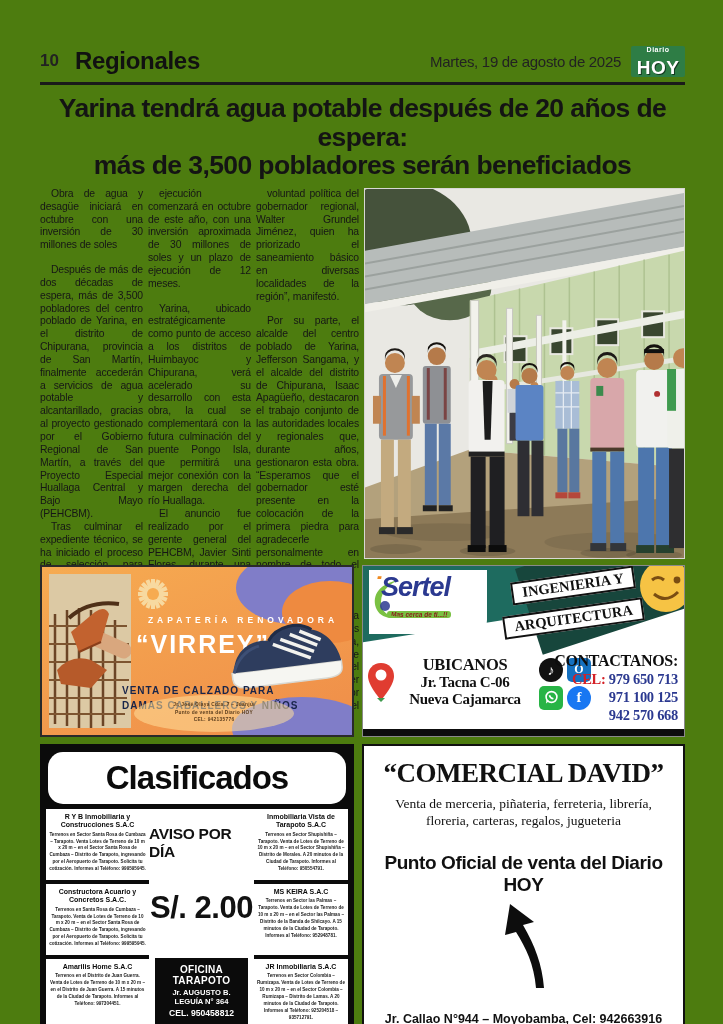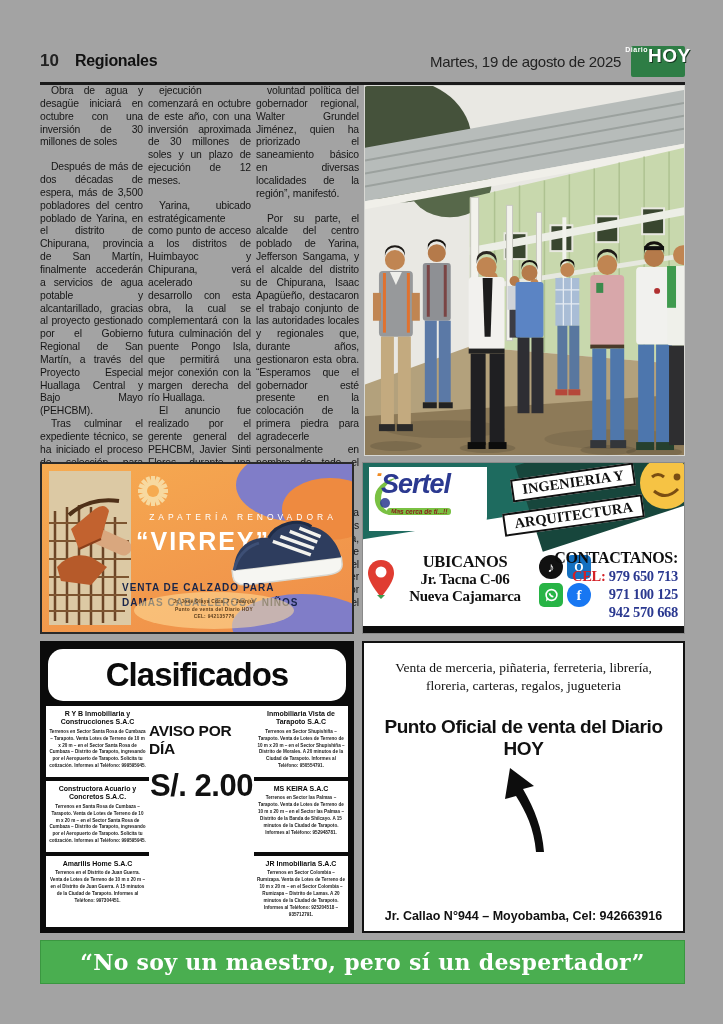--- a/index.html
+++ b/index.html
@@ -1,31 +1,31 @@
 <!DOCTYPE html>
 <html><head>
 <meta charset="utf-8">
 <style>
   * { box-sizing: border-box; margin: 0; padding: 0; }
   html,body { background:#f2f2f0; }
   .page {
-    width: 723px; height: 1024px; background: #a3a3a3; position: relative;
+    width: 723px; height: 1024px; background: #4d7c0f; position: relative;
     font-family: "Liberation Sans", sans-serif; color:#111; overflow:hidden;
     margin: 0 auto;
   }
   .content { position:absolute; left:40px; top:0; width:645px; }
 
   
   .header { display:flex; align-items:center; margin-top:44px; height:34px; }
   .pageno { font-size:17px; font-weight:bold; color:#222; }
-  .section { font-size:16px; font-weight:bold; margin-left:16px; letter-spacing:-0.3px; }
+  .section { font-size:24px; font-weight:bold; margin-left:16px; letter-spacing:-0.3px; }
   .spacer { flex:1; }
   .date { font-size:15px; color:#222; letter-spacing:-0.3px; }
   .logo { width:54px; height:31px; background:#2e7d45; margin-left:10px; text-align:center;
-          border-radius:2px; display:flex; flex-direction:row; justify-content:center; }
+          border-radius:2px; display:flex; flex-direction:column; justify-content:space-between; }
   .logo .ltop { font-size:7px; font-weight:bold; color:#fff; line-height:8px; letter-spacing:0.5px; }
   .logo .lmain { font-size:19px; font-weight:900; color:#fff; line-height:19px;
                  text-shadow:1px 1px 0 #15381f; letter-spacing:0.5px; }
   .rule { height:3px; background:#1a1a1a; margin-top:4px; }
 
   
   .headline { text-align:center; font-weight:bold; font-size:26.5px; line-height:1.08;
               margin:9px 0 8px; letter-spacing:-0.6px; color:#141414; }
 
   
@@ -38,21 +38,21 @@
   .photo svg { display:block; width:100%; height:100%; }
 
   
   .ads1 { display:flex; gap:8px; margin-top:6px; height:172px; }
 
   .virrey { width:314px; flex:none; position:relative; overflow:hidden;
             border:2px solid #2a2a2a; background:linear-gradient(160deg,#f6ab51,#ef8d49); }
   .v-photo { position:absolute; left:7px; top:7px; bottom:7px; width:82px; background:#dcc9a4; overflow:hidden; }
   .blob { position:absolute; border-radius:50%; }
   .v-tagline { position:absolute; left:88px; top:48px; width:226px; text-align:center;
-               color:#fff; font-size:8.5px; font-weight:normal; letter-spacing:4px; }
+               color:#fff; font-size:8.5px; font-weight:bold; letter-spacing:4px; }
   .v-name { position:absolute; left:58px; top:63px; width:206px; text-align:center; color:#fff;
             font-size:25px; font-weight:bold; letter-spacing:2px; }
   .v-sale { position:absolute; left:80px; top:116px; width:196px; color:#18254a;
             font-size:10px; font-weight:bold; letter-spacing:1px; line-height:1.5; }
   .v-oval { position:absolute; left:92px; bottom:3px; width:160px; height:37px;
             background:rgba(255,224,156,0.55); border-radius:50%; text-align:center; padding-top:6px; }
   .v-oval div { font-size:4.8px; font-weight:bold; color:#5a3c1c; line-height:1.6; letter-spacing:0.3px; }
   .v-sneaker { position:absolute; right:4px; top:50px; width:126px; height:72px; transform:rotate(-7deg); }
   .v-sun { position:absolute; left:96px; top:12px; }
 
@@ -101,21 +101,21 @@
                       font-weight:bold; font-size:33px; letter-spacing:-1px; padding:7px 0; color:#0b0b0b; }
   .clasif-grid { flex:1; display:flex; min-height:0; }
   .c-col { display:flex; flex-direction:column; gap:4px; min-height:0; }
   .c-colA { width:103px; }
   .c-colC { width:94px; }
   .c-card { background:#fff; flex:1; padding:4px 3px 2px; text-align:center; overflow:hidden; }
   .c-name { font-weight:bold; font-size:7px; line-height:1.2; color:#0b0b0b; }
   .c-body { font-size:4.6px; font-weight:bold; color:#222; line-height:1.5; margin-top:2px; }
   .c-colB { flex:1; background:#fff; display:flex; flex-direction:column; align-items:center; }
   .c-aviso { font-weight:bold; font-size:15.5px; margin-top:16px; letter-spacing:-0.3px; }
-  .c-price { font-weight:bold; font-size:31px; margin-top:6px; letter-spacing:-0.5px; }
+  .c-price { font-weight:bold; font-size:31px; margin-top:25px; letter-spacing:-0.5px; }
   .c-office { margin-top:auto; margin-bottom:6px; background:#0b0b0b; color:#fff; text-align:center;
               padding:6px 8px; width:calc(100% - 12px); }
   .c-off1 { font-weight:bold; font-size:10px; letter-spacing:0.3px; }
   .c-off2 { font-weight:bold; font-size:7.6px; margin-top:2px; }
   .c-off3 { font-weight:bold; font-size:8.6px; margin-top:2px; }
 
   .david { flex:1; border:2px solid #111; background:#fff; text-align:center; padding:10px 8px 8px;
            font-family:"Liberation Serif", serif; display:flex; flex-direction:column; }
   .d-galeria { font-weight:bold; font-size:14px; letter-spacing:0.5px; }
   .d-name { font-weight:bold; font-size:27px; letter-spacing:-0.5px; margin-top:2px; }
@@ -142,20 +142,24 @@
       <span class="section">Regionales</span>
       <span class="spacer"></span>
       <span class="date">Martes, 19 de agosto de 2025</span>
       <div class="logo">
         <div class="ltop">Diario</div>
         <div class="lmain">HOY</div>
       </div>
     </div>
     <div class="rule"></div>
 
+    <h1 class="headline">
+      <span>Yarina tendrá agua potable después de 20 años de espera:</span><br>
+      <span>más de 3,500 pobladores serán beneficiados</span>
+    </h1>
 
     <div class="article">
       <div class="tcol">
         <p class="gap">Obra de agua y desagüe iniciará en octubre con una inversión de 30 millones de soles</p>
         <p>Después de más de dos décadas de espera, más de 3,500 pobladores del centro poblado de Yarina, en el distrito de Chipurana, provincia de San Martín, finalmente accederán a servicios de agua potable y alcantarillado, gracias al proyecto gestionado por el Gobierno Regional de San Martín, a través del Proyecto Especial Huallaga Central y Bajo Mayo (PEHCBM).</p>
         <p>Tras culminar el expediente técnico, se ha iniciado el proceso de selección para otorgar la buena pro de la obra denominada: “Mejoramiento y ampliación del sistema de agua potable y alcantarillado del centro poblado de Yarina”, cuya adjudicación está prevista para el 9 de septiembre. La</p>
       </div>
       <div class="tcol">
         <p class="gap">ejecución comenzará en octubre de este año, con una inversión aproximada de 30 millones de soles y un plazo de ejecución de 12 meses.</p>
         <p>Yarina, ubicado estratégicamente como punto de acceso a los distritos de Huimbayoc y Chipurana, verá acelerado su desarrollo con esta obra, la cual se complementará con la futura culminación del puente Pongo Isla, que permitirá una mejor conexión con la margen derecha del río Huallaga.</p>
@@ -408,39 +412,45 @@
               <div class="c-body">Terrenos en Santa Rosa de Cumbaza – Tarapoto. Venta de Lotes de Terreno de 10 m x 20 m – en el Sector Santa Rosa de Cumbaza – Distrito de Tarapoto, ingresando por el Aeropuerto de Tarapoto. Solicita tu cotización. Informes al Teléfono: 999595945.</div>
             </div>
             <div class="c-card">
               <div class="c-name">Amarilis Home S.A.C</div>
               <div class="c-body">Terrenos en el Distrito de Juan Guerra. Venta de Lotes de Terreno de 10 m x 20 m – en el Distrito de Juan Guerra. A 15 minutos de la Ciudad de Tarapoto. Informes al Teléfono: 997304451.</div>
             </div>
           </div>
           <div class="c-col c-colB">
             <div class="c-aviso">AVISO POR DÍA</div>
             <div class="c-price">S/. 2.00</div>
+            <div class="c-office">
+              <div class="c-off1">OFICINA TARAPOTO</div>
+              <div class="c-off2">Jr. AUGUSTO B. LEGUÍA N° 364</div>
+              <div class="c-off3">CEL.  950458812</div>
+            </div>
           </div>
           <div class="c-col c-colC">
             <div class="c-card">
               <div class="c-name">Inmobiliaria Vista de Tarapoto S.A.C</div>
               <div class="c-body">Terrenos en Sector Shupishiña – Tarapoto. Venta de Lotes de Terreno de 10 m x 20 m – en el Sector Shupishiña – Distrito de Morales. A 20 minutos de la Ciudad de Tarapoto. Informes al Teléfono: 950554791.</div>
             </div>
             <div class="c-card">
               <div class="c-name">MS KEIRA S.A.C</div>
               <div class="c-body">Terrenos en Sector las Palmas – Tarapoto. Venta de Lotes de Terreno de 10 m x 20 m – en el Sector las Palmas – Distrito de la Banda de Shilcayo. A 15 minutos de la Ciudad de Tarapoto. Informes al Teléfono: 952948781.</div>
             </div>
             <div class="c-card">
               <div class="c-name">JR Inmobiliaria S.A.C</div>
               <div class="c-body">Terrenos en Sector Colombia – Rumizapa. Venta de Lotes de Terreno de 10 m x 20 m – en el Sector Colombia – Rumizapa – Distrito de Lamas. A 20 minutos de la Ciudad de Tarapoto. Informes al Teléfono: 925204518 – 935712791.</div>
             </div>
           </div>
         </div>
       </div>
 
       <div class="david">
+        <div class="d-name">“COMERCIAL DAVID”</div>
         <div class="d-desc">Venta de merceria, piñateria, ferreteria, librería, floreria, carteras, regalos, jugueteria</div>
         <div class="d-highlight">Punto Oficial de venta del Diario HOY</div>
         <svg class="d-arrow" width="56" height="86" viewBox="0 0 56 86">
           <path d="M14,2 L38,20 L27,23 C39,44 46,62 48,86 L40,86 C38,62 30,46 20,30 L9,33 Z" fill="#0d0d0d"></path>
         </svg>
         <div class="d-addr">Jr. Callao N°944 – Moyobamba, Cel: 942663916</div>
       </div>
     </div>
 
     <div class="banner">

